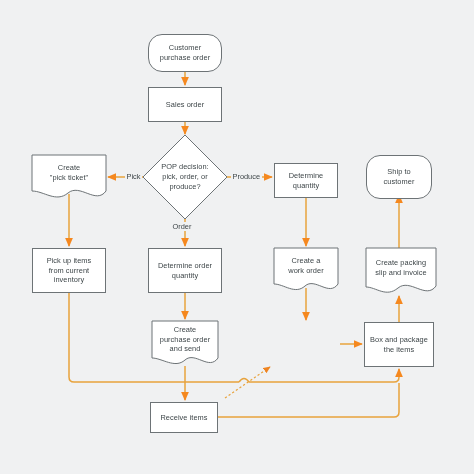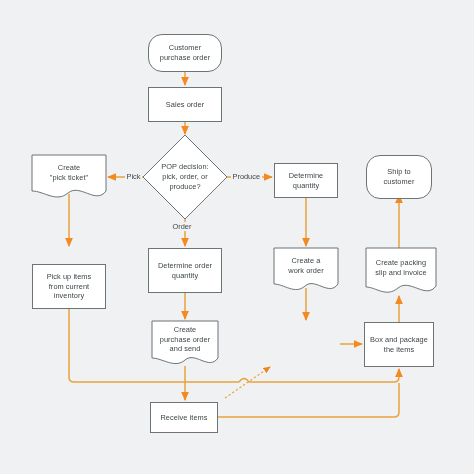--- a/index.html
+++ b/index.html
@@ -141,21 +141,21 @@
   </div>
 
   <div class="node rect" style="left:274px; top:163px; width:64px; height:35px;">
     <span>Determine<br>quantity</span>
   </div>
 
   <div class="node terminator" style="left:366px; top:155px; width:66px; height:44px;">
     <span>Ship to<br>customer</span>
   </div>
 
-  <div class="node rect" style="left:32px; top:248px; width:74px; height:45px;margin-top:16px;">
+  <div class="node rect" style="left:32px; top:248px; width:74px; height:45px;">
     <span>Pick up items<br>from current<br>inventory</span>
   </div>
 
   <div class="node rect" style="left:148px; top:248px; width:74px; height:45px;">
     <span>Determine order<br>quantity</span>
   </div>
 
   <div class="node doc" style="left:274px; top:248px; width:64px; height:36px;">
     <span>Create a<br>work order</span>
   </div>

